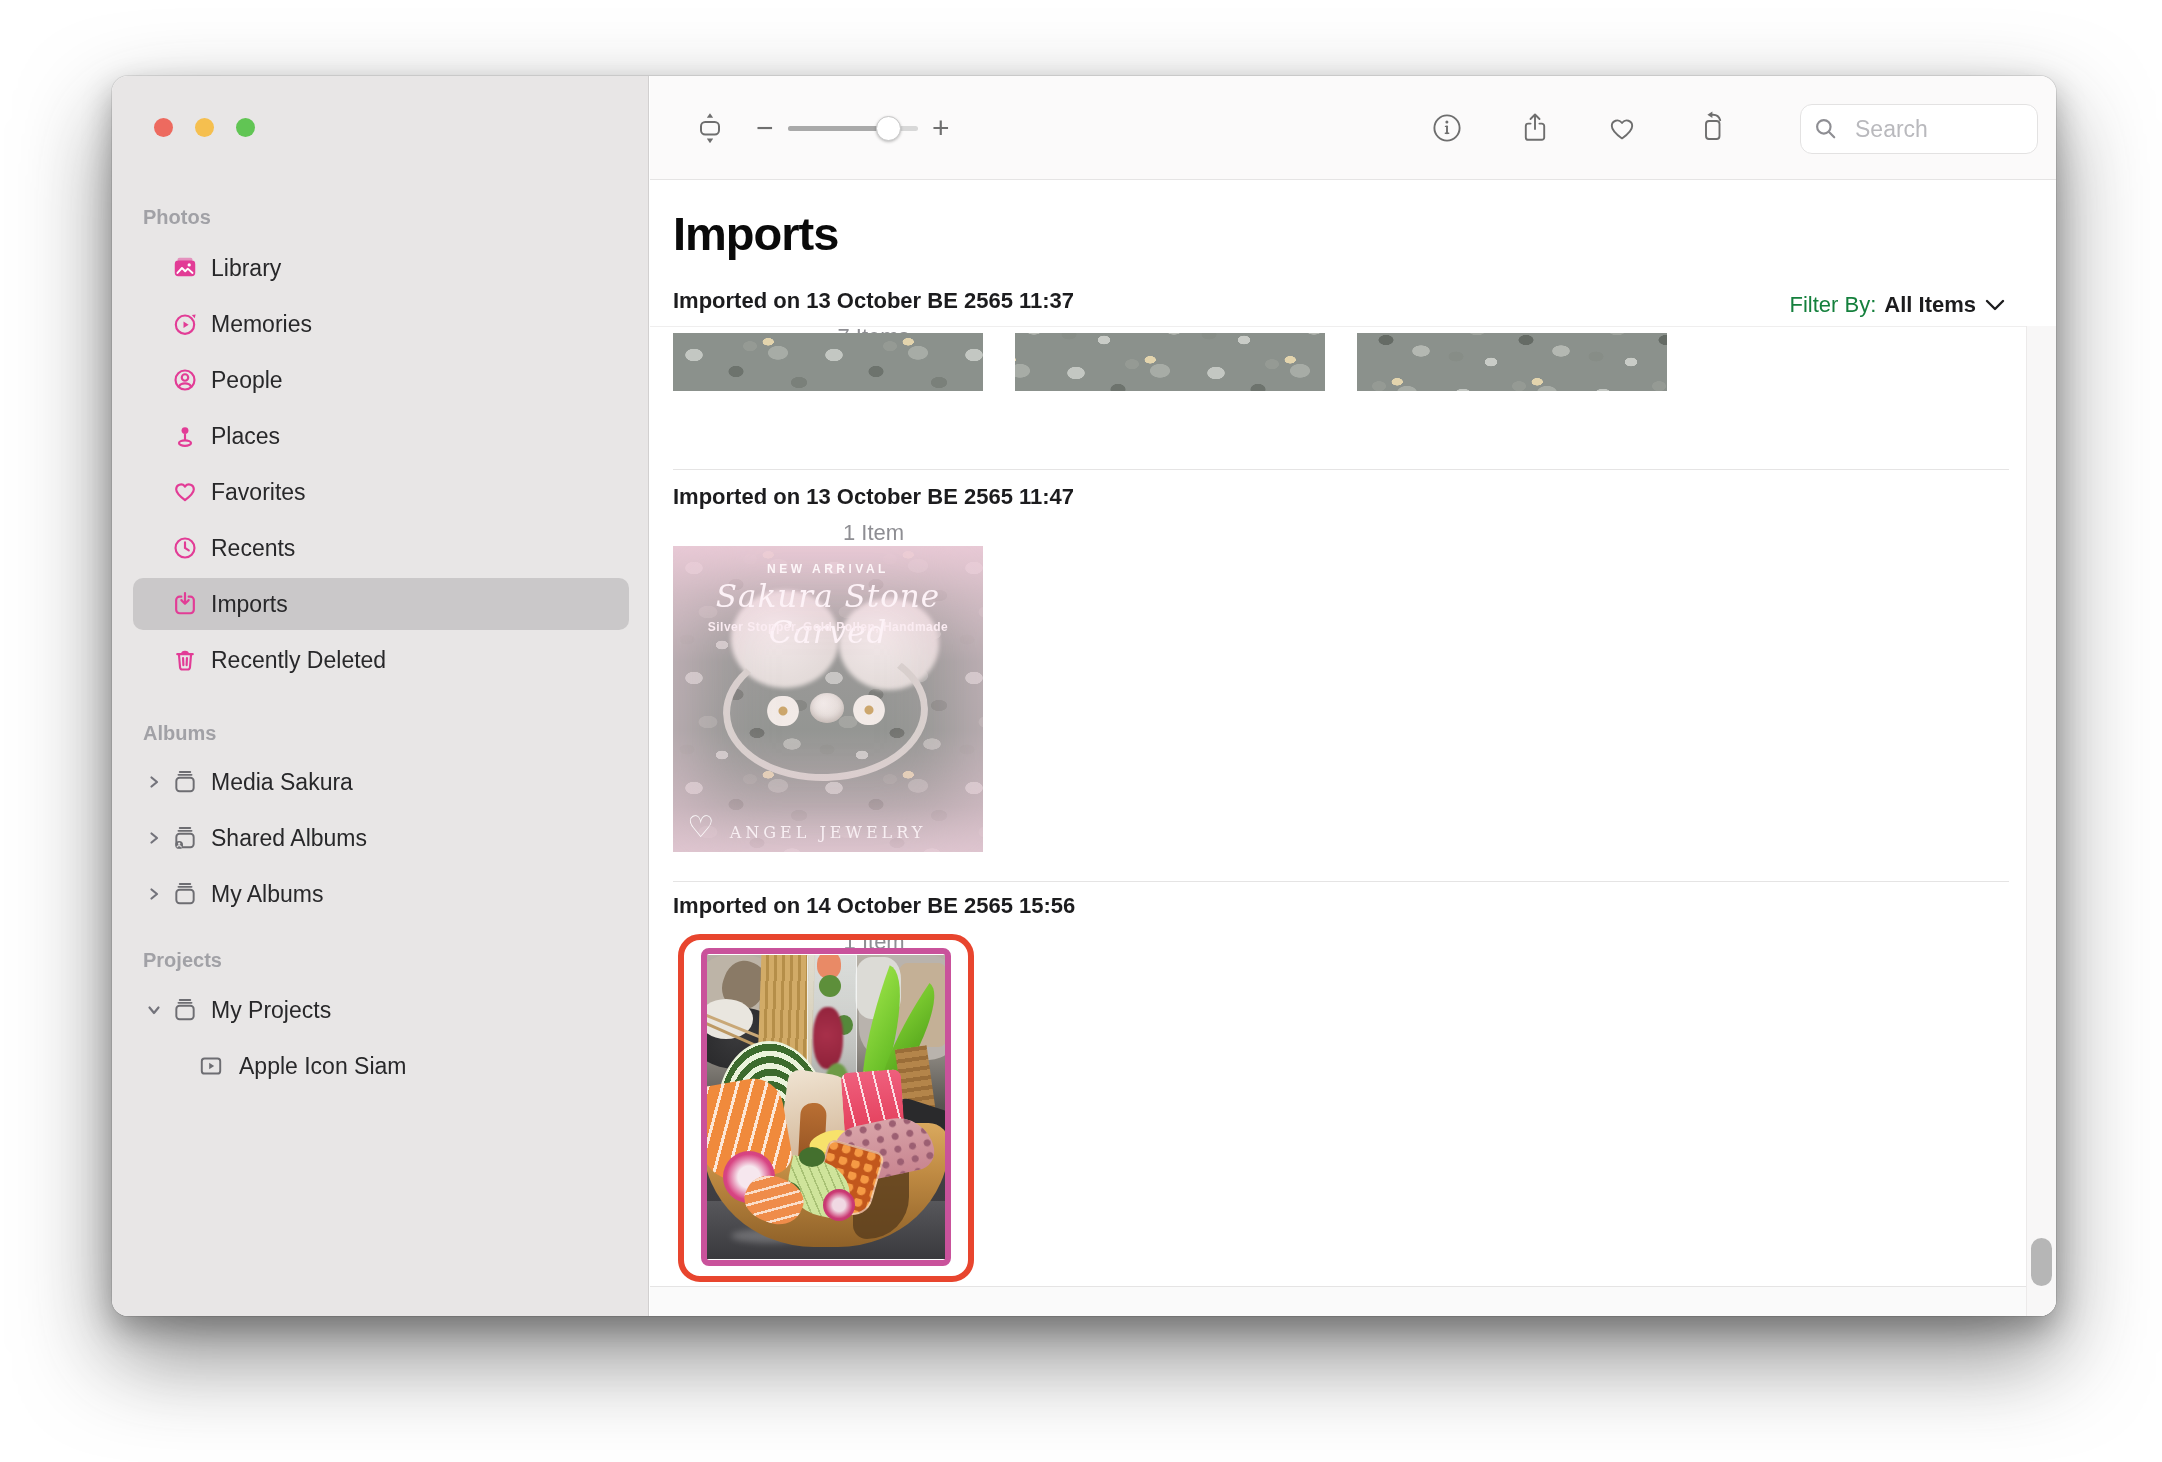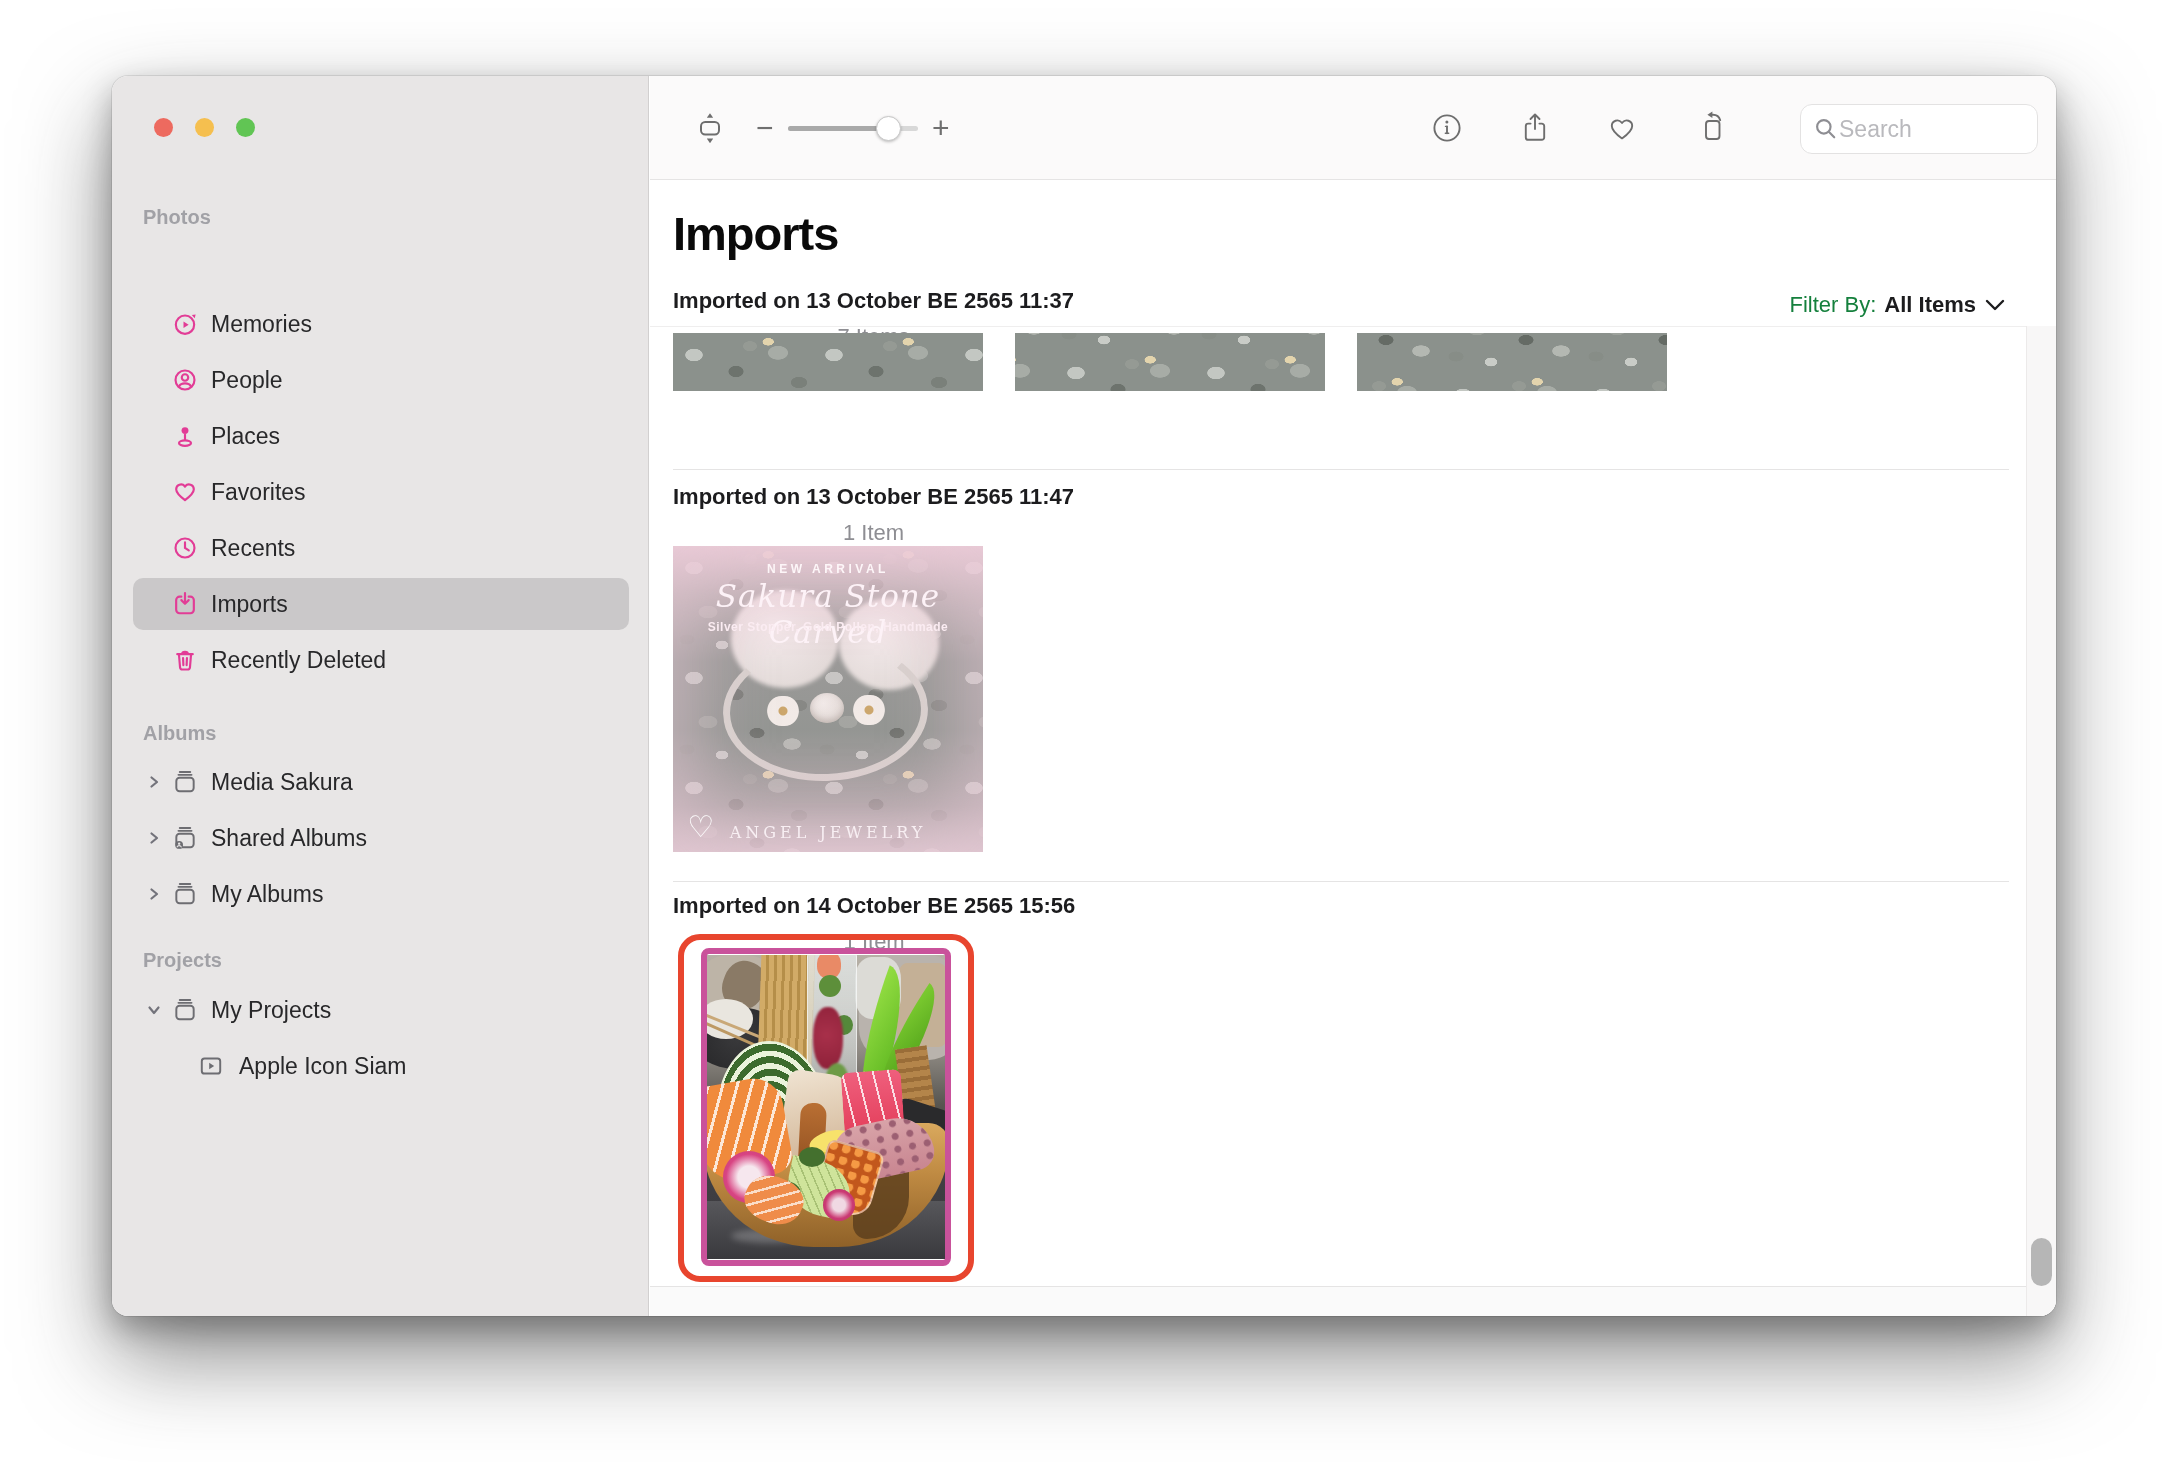--- a/index.html
+++ b/index.html
@@ -55,21 +55,21 @@
   .slider-track { position:absolute; left:138px; top:50px; width:130px; height:5px; border-radius:3px; background:#d8d8d8; }
   .slider-fill  { position:absolute; left:0; top:0; height:5px; width:100px; border-radius:3px; background:#a9a9a9; }
   .slider-knob  {
     position:absolute; left:226px; top:40px; width:25px; height:25px; border-radius:50%;
     background:#ffffff; border:1px solid #c7c7c7; box-shadow:0 1px 3px rgba(0,0,0,.25);
   }
   .tb-icon { position:absolute; top:34px; width:36px; height:36px; }
   .search-field {
     position:absolute; left:1150px; top:28px; width:238px; height:50px;
     background:#ffffff; border:1.5px solid #e3e2e2; border-radius:12px;
-    display:flex; align-items:center; padding-left:12px;
+    display:flex; align-items:center; padding-left:12px;gap:16px;
   }
   .search-field input {
     border:none; outline:none; background:transparent; width:170px;
     font-size:23px; color:#444; font-family:"Liberation Sans","DejaVu Sans",sans-serif;
   }
   .search-field input::placeholder { color:#b9b9bd; }
 
   
   .content {
     position:absolute; left:538px; top:104px; width:1406px; height:1136px; background:#ffffff;
@@ -163,20 +163,31 @@
 
   <div class="sidebar">
     <div class="tl red"></div>
     <div class="tl yellow"></div>
     <div class="tl green"></div>
 
     <div class="side-section-label" style="top:130px">Photos</div>
 
     <div class="selected-pill"></div>
 
+    <div class="side-row" style="top:166px">
+      <span class="icon-box">
+        <svg width="28" height="28" viewBox="0 0 26 26">
+            <rect x="6" y="3.4" width="14" height="4" rx="2" fill="#e23c96" opacity=".5"></rect>
+            <rect x="3.5" y="6" width="19" height="14.6" rx="3.2" fill="#e23c96"></rect>
+            <path d="M6 17.6 l4.2-4.6 3 3 2.4-2.4 4.4 4" stroke="#fff" stroke-width="1.8" fill="none" stroke-linecap="round" stroke-linejoin="round"></path>
+            <circle cx="16.9" cy="10.2" r="1.5" fill="#fff"></circle>
+          </svg>
+      </span>
+      <span class="lbl">Library</span>
+    </div>
     <div class="side-row" style="top:222px">
       <span class="icon-box">
         <svg width="28" height="28" viewBox="0 0 26 26" stroke="#e23c96" fill="none" stroke-width="2" stroke-linecap="round">
             <circle cx="13" cy="13.6" r="8.5"></circle>
             <path d="M11.6 10.6 l4.8 3 -4.8 3 z" fill="#e23c96" stroke="none"></path>
             <path d="M19.3 4.6 l3.6-.4 -.9 3.4" fill="#e23c96" stroke="none"></path>
           </svg>
       </span>
       <span class="lbl">Memories</span>
     </div>

